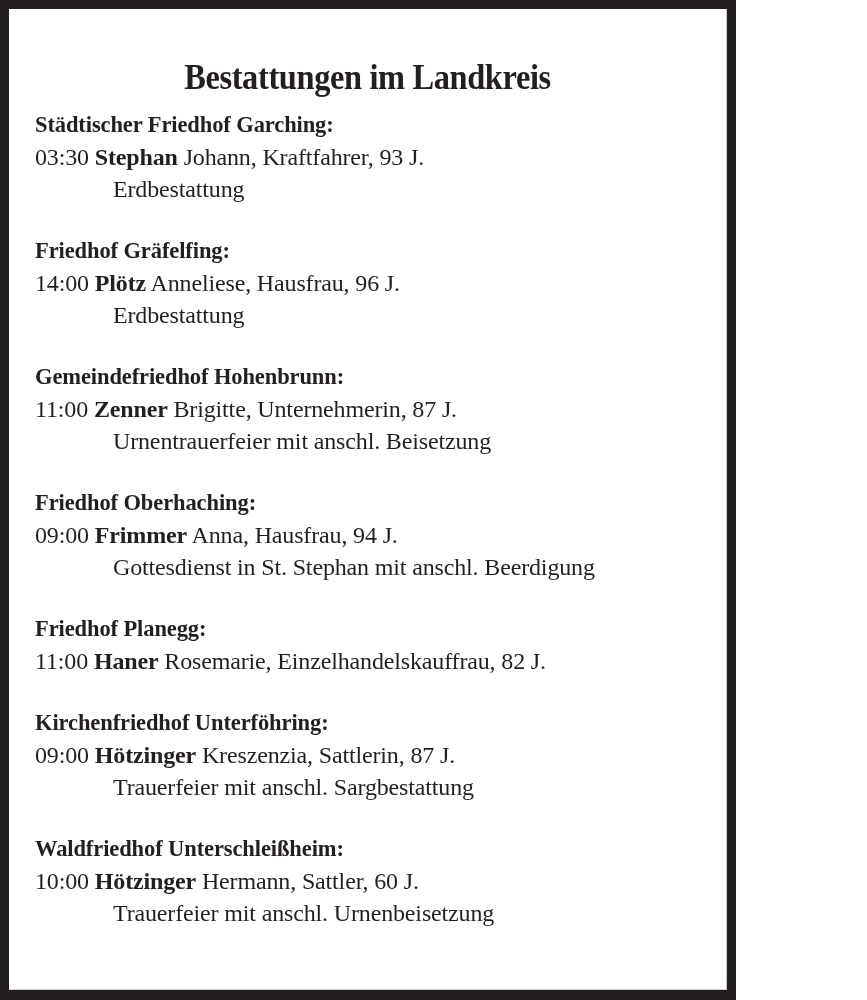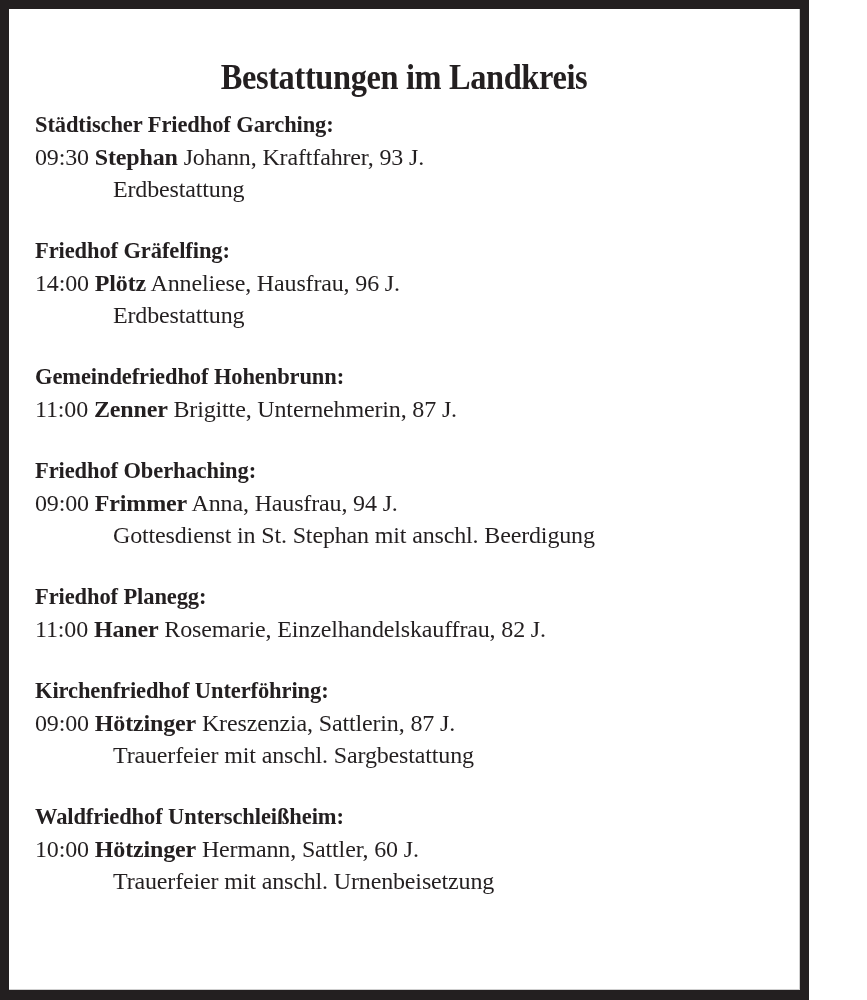--- a/index.html
+++ b/index.html
@@ -14,21 +14,21 @@
     font-family: "Liberation Serif", "DejaVu Serif", serif;
     color: #231f20;
     -webkit-font-smoothing: antialiased;
   }
 
   
   #notice-frame {
     position: absolute;
     left: 0;
     top: 0;
-    width: 809px;
+    width: 736px;
     height: 1000px;
     background: #231f20;
     box-sizing: border-box;
     padding: 9px 9px 10px 9px;
   }
 
   
   #notice-page {
     position: relative;
     width: 100%;
@@ -107,31 +107,32 @@
 <body>
 
 <div id="notice-frame">
   <div id="notice-page">
 
     <h1 id="notice-title">Bestattungen im Landkreis</h1>
 
     <div id="notice-body">
         <div class="burial-section">
           <div class="cemetery-heading">Städtischer Friedhof Garching:</div>
-          <div class="deceased-line"><span class="deceased-time">09:30</span> <span class="deceased-surname">Stephan</span><span class="deceased-rest"> Johann, Kraftfahrer, 93 J.</span></div>
+          <div class="deceased-line"><span class="deceased-time">03:30</span> <span class="deceased-surname">Stephan</span><span class="deceased-rest"> Johann, Kraftfahrer, 93 J.</span></div>
           <div class="service-line">Erdbestattung</div>
         </div>
         <div class="burial-section">
           <div class="cemetery-heading">Friedhof Gräfelfing:</div>
           <div class="deceased-line"><span class="deceased-time">14:00</span> <span class="deceased-surname">Plötz</span><span class="deceased-rest"> Anneliese, Hausfrau, 96 J.</span></div>
           <div class="service-line">Erdbestattung</div>
         </div>
         <div class="burial-section">
           <div class="cemetery-heading">Gemeindefriedhof Hohenbrunn:</div>
           <div class="deceased-line"><span class="deceased-time">11:00</span> <span class="deceased-surname">Zenner</span><span class="deceased-rest"> Brigitte, Unternehmerin, 87 J.</span></div>
+          <div class="service-line">Urnentrauerfeier mit anschl. Beisetzung</div>
         </div>
         <div class="burial-section">
           <div class="cemetery-heading">Friedhof Oberhaching:</div>
           <div class="deceased-line"><span class="deceased-time">09:00</span> <span class="deceased-surname">Frimmer</span><span class="deceased-rest"> Anna, Hausfrau, 94 J.</span></div>
           <div class="service-line">Gottesdienst in St. Stephan mit anschl. Beerdigung</div>
         </div>
         <div class="burial-section">
           <div class="cemetery-heading">Friedhof Planegg:</div>
           <div class="deceased-line"><span class="deceased-time">11:00</span> <span class="deceased-surname">Haner</span><span class="deceased-rest"> Rosemarie, Einzelhandelskauffrau, 82 J.</span></div>
         </div>

